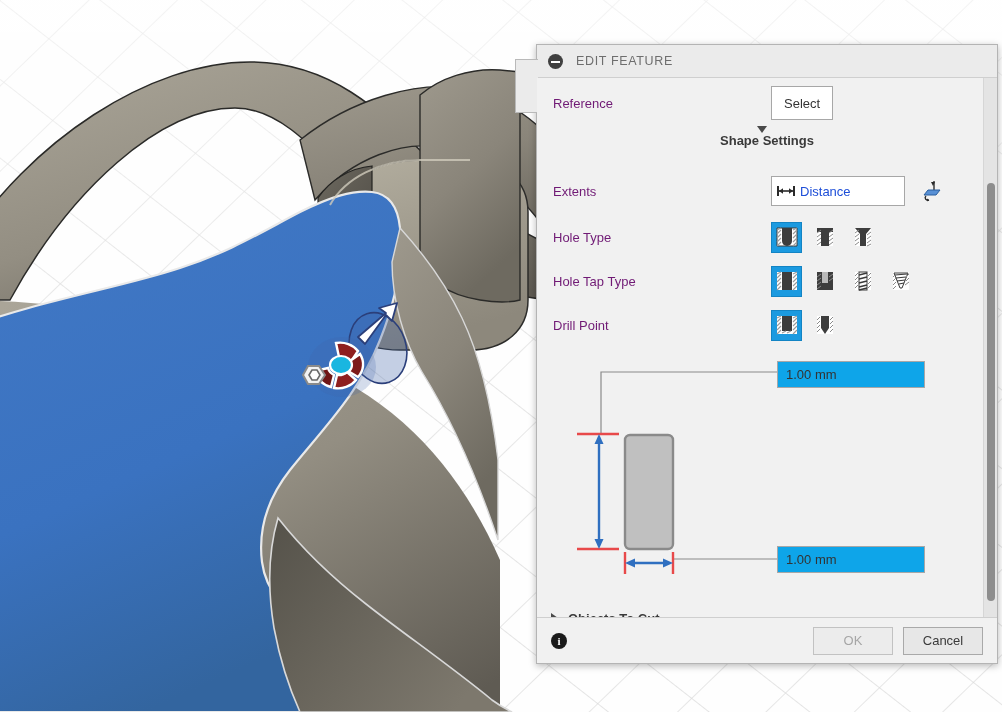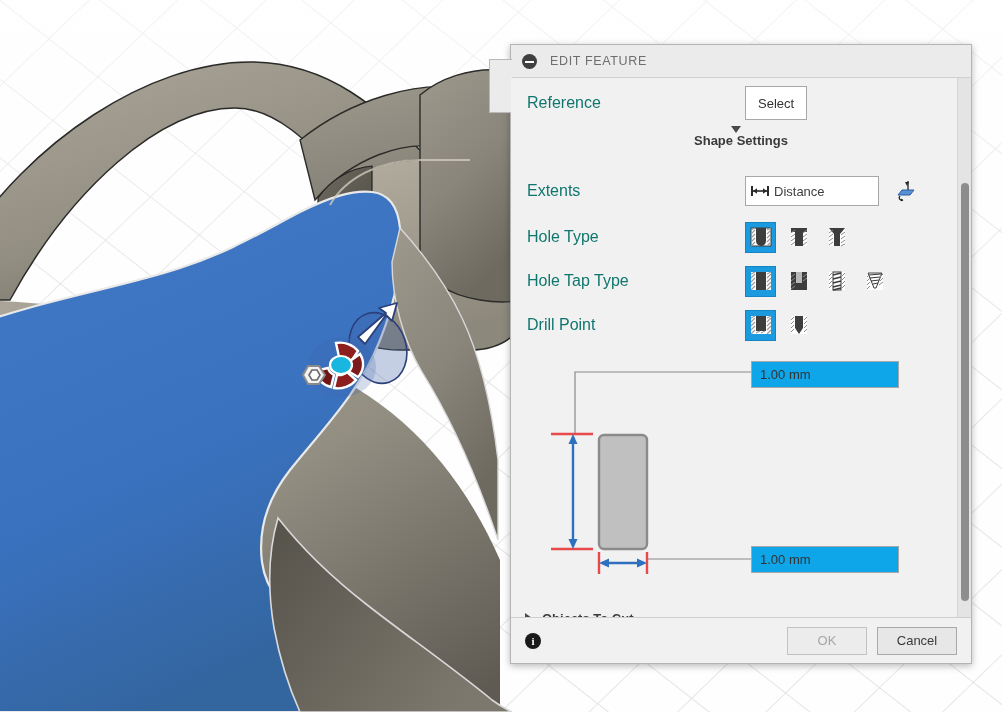--- a/index.html
+++ b/index.html
@@ -29,21 +29,21 @@
 
   #grid-svg, #model-svg, #gizmo-svg {
     position: absolute;
     top: 0; left: 0;
     width: 1002px; height: 712px;
   }
 
   
   #edit-feature-dialog {
     position: absolute;
-    left: 510px;
+    left: 536px;
     top: 44px;
     width: 462px;
     height: 620px;
     background: #f1f1f1;
     border: 1px solid #b4b4b4;
     box-shadow: 0 2px 7px rgba(0,0,0,0.28);
     display: flex;
     flex-direction: column;
     box-sizing: border-box;
   }
@@ -127,22 +127,22 @@
   }
 
   .form-row {
     display: flex;
     align-items: center;
     min-height: 38px;
     padding: 0 0 0 16px;
   }
 
   .row-label {
-    font-size: 16px;
-    color: #0f766e;
+    font-size: 13px;
+    color: #701a75;
     width: 218px;
     flex: 0 0 218px;
   }
 
   .select-button {
     min-width: 56px;
     height: 30px;
     background: #ffffff;
     border: 1px solid #a7a7a7;
     font-size: 13px;
@@ -192,21 +192,21 @@
     cursor: pointer;
   }
   .combo .combo-icon {
     flex: 0 0 28px;
     display: flex;
     align-items: center;
     justify-content: center;
   }
   .combo .combo-text {
     font-size: 13px;
-    color: #404040;
+    color: #1d4ed8;
   }
 
   .flip-btn {
     margin-left: 16px;
     width: 26px; height: 26px;
     display: flex;
     align-items: center;
     justify-content: center;
     cursor: pointer;
   }

